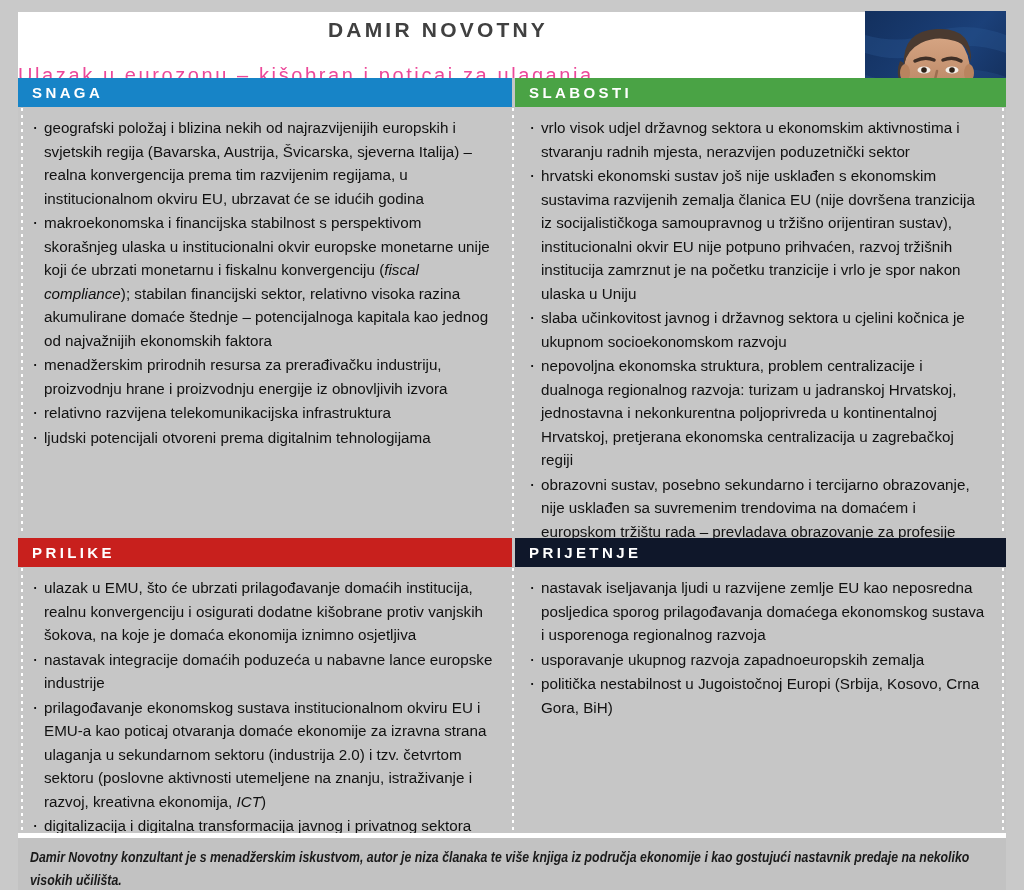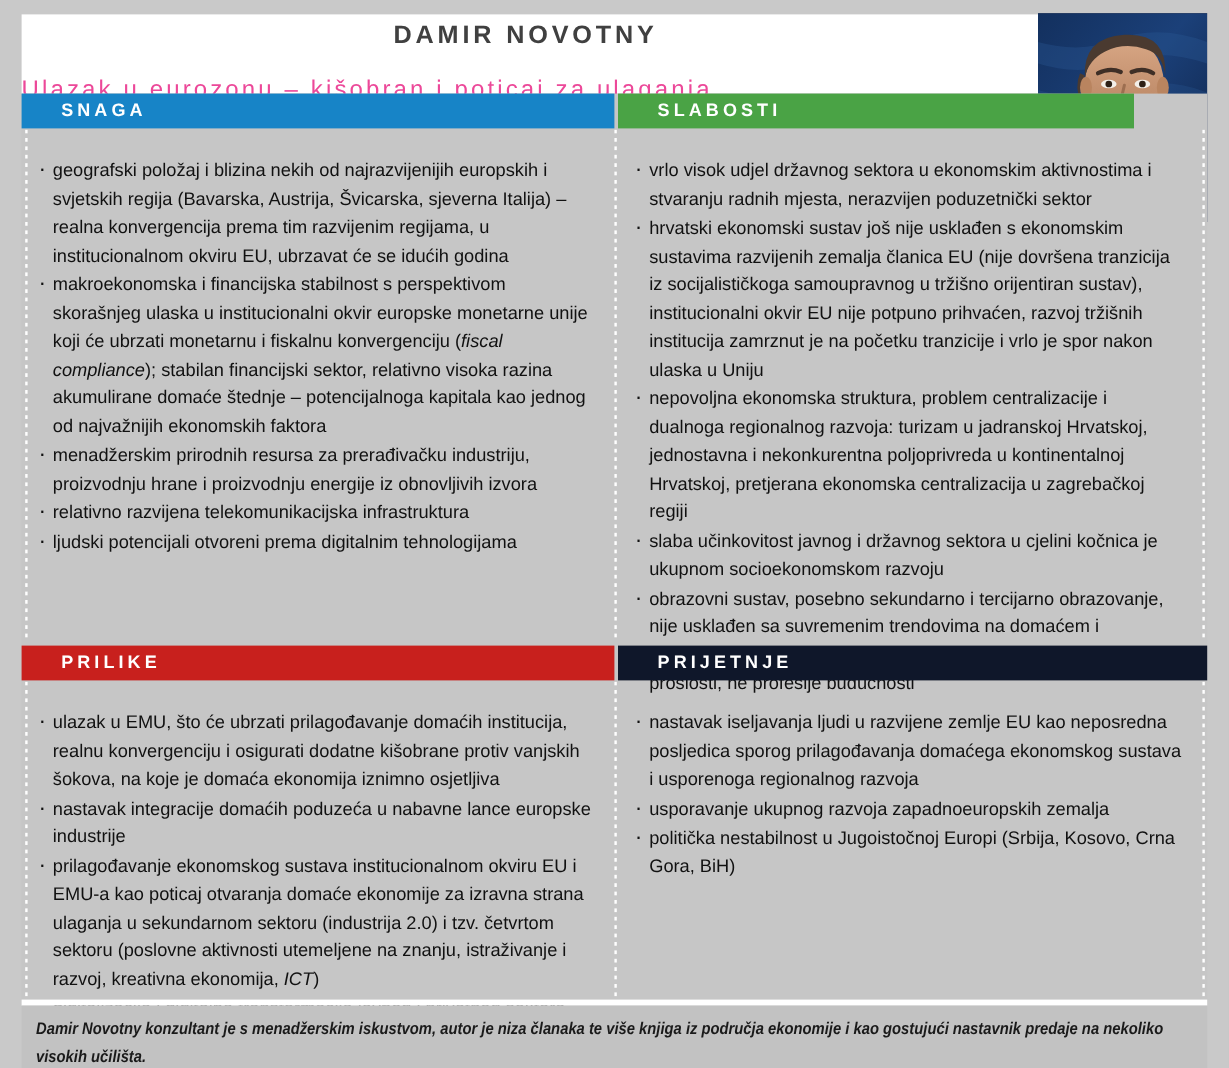--- a/index.html
+++ b/index.html
@@ -88,28 +88,28 @@
   }
 
   .bar {
     position: absolute;
     height: 29px;
     color: #ffffff;
     font-size: 15px;
     font-weight: bold;
     letter-spacing: 3.4px;
     line-height: 29px;
-    padding-left: 33px;
+    padding-left: 14px;
     box-sizing: border-box;
   }
 
   .quad-body {
     position: absolute;
     box-sizing: border-box;
-    padding: 24px 16px 0 12px;
+    padding: 9px 16px 0 12px;
   }
 
   ul.points {
     list-style: none;
     margin: 0;
     padding: 0;
   }
   ul.points > li {
     position: relative;
     padding-left: 14px;
@@ -239,40 +239,40 @@
     <div class="dot-line" style="left:3px; top:490px; height:265px;"></div>
     <div class="dot-line" style="left:494px; top:30px; height:425px;"></div>
     <div class="dot-line" style="left:494px; top:490px; height:265px;"></div>
     <div class="dot-line" style="left:984px; top:30px; height:425px;"></div>
     <div class="dot-line" style="left:984px; top:490px; height:265px;"></div>
 
     <div class="bar" style="left: 0px; top: 0px; width: 494px; background: rgb(23, 132, 199);">
       <span>SNAGA</span>
     </div>
 
-    <div class="bar" style="left: 497px; top: 0px; width: 430px; background: rgb(74, 163, 69);">
+    <div class="bar" style="left: 497px; top: 0px; width: 491px; background: rgb(74, 163, 69);">
       <span>SLABOSTI</span>
     </div>
 
     <div class="quad-body" style="left:0; top:29px; width:494px; height:426px;">
       <ul class="points">
           <li>geografski položaj i blizina nekih od najrazvijenijih europskih i svjetskih regija (Bavarska, Austrija, Švicarska, sjeverna Italija) – realna konvergencija prema tim razvijenim regijama, u institucionalnom okviru EU, ubrzavat će se idućih godina</li>
           <li>makroekonomska i financijska stabilnost s perspektivom skorašnjeg ulaska u institucionalni okvir europske monetarne unije koji će ubrzati monetarnu i fiskalnu konvergenciju (<em>fiscal compliance</em>); stabilan financijski sektor, relativno visoka razina akumulirane domaće štednje – potencijalnoga kapitala kao jednog od najvažnijih ekonomskih faktora</li>
           <li>menadžerskim prirodnih resursa za prerađivačku industriju, proizvodnju hrane i proizvodnju energije iz obnovljivih izvora</li>
           <li>relativno razvijena telekomunikacijska infrastruktura</li>
           <li>ljudski potencijali otvoreni prema digitalnim tehnologijama</li>
         </ul>
     </div>
 
     <div class="quad-body" style="left:497px; top:29px; width:491px; height:426px;">
       <ul class="points" style="padding-right:8px;">
           <li>vrlo visok udjel državnog sektora u ekonomskim aktivnostima i stvaranju radnih mjesta, nerazvijen poduzetnički sektor</li>
           <li>hrvatski ekonomski sustav još nije usklađen s ekonomskim sustavima razvijenih zemalja članica EU (nije dovršena tranzicija iz socijalističkoga samoupravnog u tržišno orijentiran sustav), institucionalni okvir EU nije potpuno prihvaćen, razvoj tržišnih institucija zamrznut je na početku tranzicije i vrlo je spor nakon ulaska u Uniju</li>
+          <li>slaba učinkovitost javnog i državnog sektora u cjelini kočnica je ukupnom socioekonomskom razvoju</li>
           <li>nepovoljna ekonomska struktura, problem centralizacije i dualnoga regionalnog razvoja: turizam u jadranskoj Hrvatskoj, jednostavna i nekonkurentna poljoprivreda u kontinentalnoj Hrvatskoj, pretjerana ekonomska centralizacija u zagrebačkoj regiji</li>
-          <li>slaba učinkovitost javnog i državnog sektora u cjelini kočnica je ukupnom socioekonomskom razvoju</li>
           <li>obrazovni sustav, posebno sekundarno i tercijarno obrazovanje, nije usklađen sa suvremenim trendovima na domaćem i europskom tržištu rada – prevladava obrazovanje za profesije prošlosti, ne profesije budućnosti</li>
         </ul>
     </div>
 
     <div class="bar" style="left: 0px; top: 460px; width: 494px; background: rgb(200, 32, 29);">
       <span>PRILIKE</span>
     </div>
 
     <div class="bar" style="left: 497px; top: 460px; width: 491px; background: #0f172a;">
       <span>PRIJETNJE</span>

